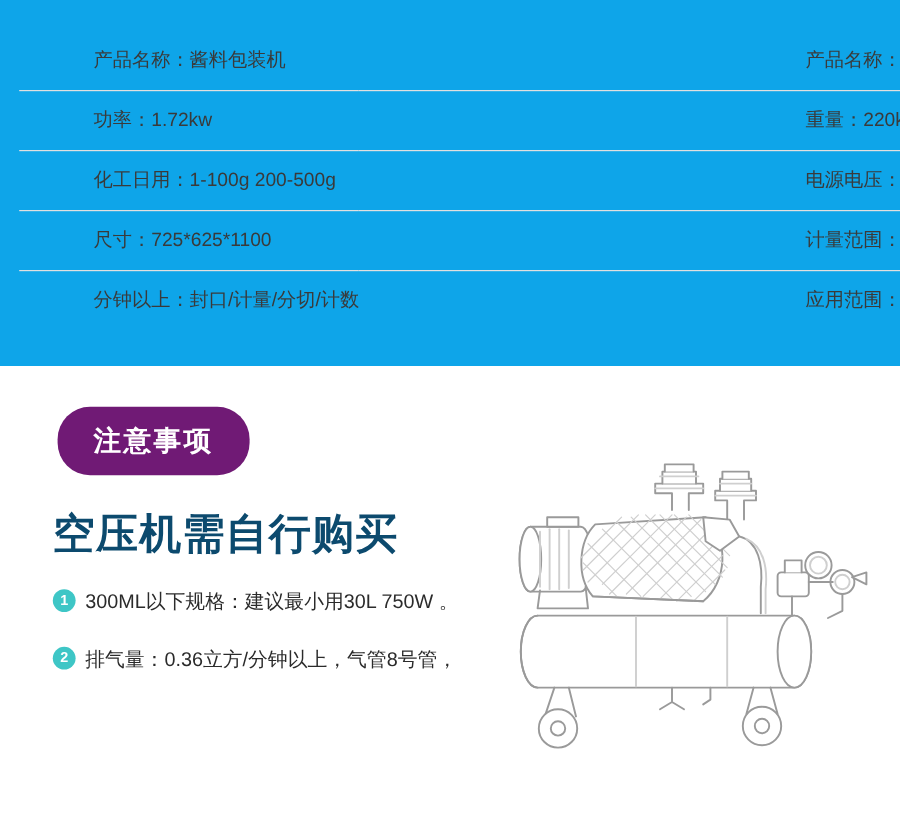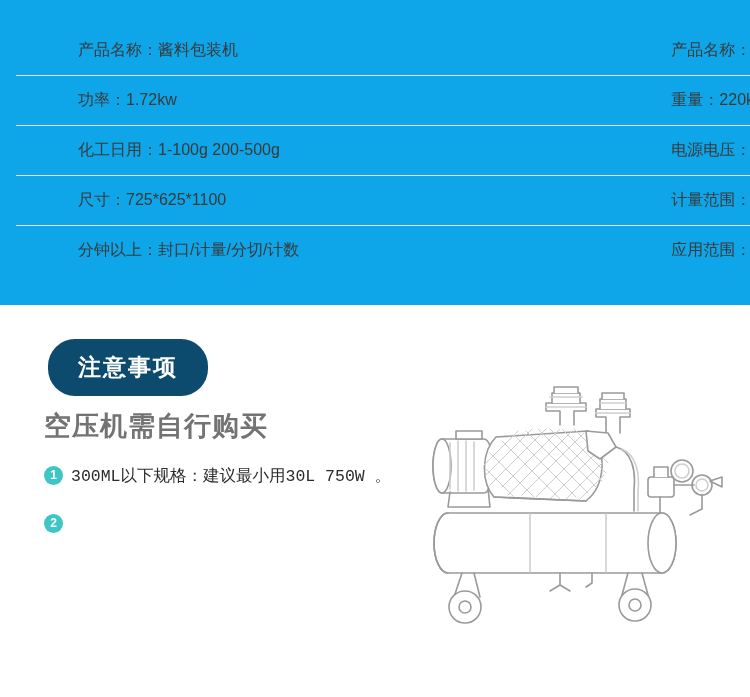--- a/index.html
+++ b/index.html
@@ -54,33 +54,33 @@
 
   
   .notice-block {
     position: relative;
     padding: 34px 0 0 0;
     height: 380px;
   }
   .notice-pill {
     margin-left: 48px;
     display: inline-block;
-    background: #0c4a6e;
+    background: #701a75;
     color: #ffffff;
     font-size: 23px;
     font-weight: bold;
     letter-spacing: 2px;
     padding: 13px 30px;
     border-radius: 27px;
   }
   .notice-headline {
-    margin: 12px 0 0 44px;
-    font-size: 27px;
+    margin: 26px 0 0 44px;
+    font-size: 35px;
     font-weight: bold;
-    color: #737373;
+    color: #0c4a6e;
     letter-spacing: 1px;
   }
   .notice-list {
     margin: 18px 0 0 44px;
     width: 430px;
   }
   .notice-item {
     display: flex;
     align-items: flex-start;
     margin-bottom: 18px;
@@ -97,21 +97,21 @@
     text-align: center;
     margin-top: 4px;
     margin-right: 8px;
     font-weight: bold;
   }
   .notice-text {
     font-size: 16.5px;
     line-height: 30px;
     color: #2b2b2b;
   }
-  .notice-text .line { display: block; font-family: Liberation Mono, monospace; }
+  .notice-text .line { display: block; }
 
   
   .compressor {
     position: absolute;
     right: 10px;
     top: 80px;
     width: 330px;
     height: 250px;
   }
 </style>
@@ -196,20 +196,21 @@
     <div class="notice-item">
       <span class="bullet">1</span>
       <span class="notice-text">
         <span class="line">300ML以下规格：建议最小用30L 750W 。</span>
       </span>
     </div>
 
     <div class="notice-item">
       <span class="bullet">2</span>
       <span class="notice-text">
+        <span class="line">排气量：0.36立方/分钟以上，气管8号管，</span>
       </span>
     </div>
 
   </div>
 
   
   <div class="compressor">
     <svg viewBox="0 0 330 250" width="330" height="250" xmlns="http://www.w3.org/2000/svg" fill="none" stroke="#9a9a9a" stroke-width="1.6" stroke-linecap="round" stroke-linejoin="round">
 
       <path d="M38 128 L252 128 A14 30 0 0 1 252 188 L38 188 A14 30 0 0 1 38 128 Z" fill="#ffffff"></path>

